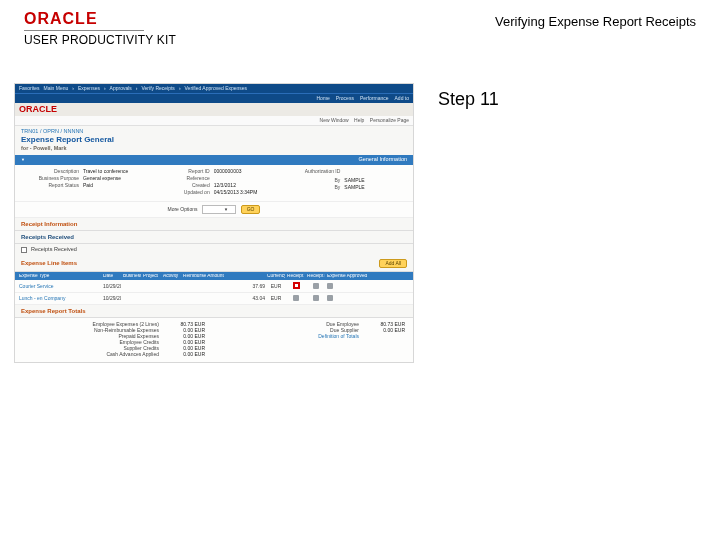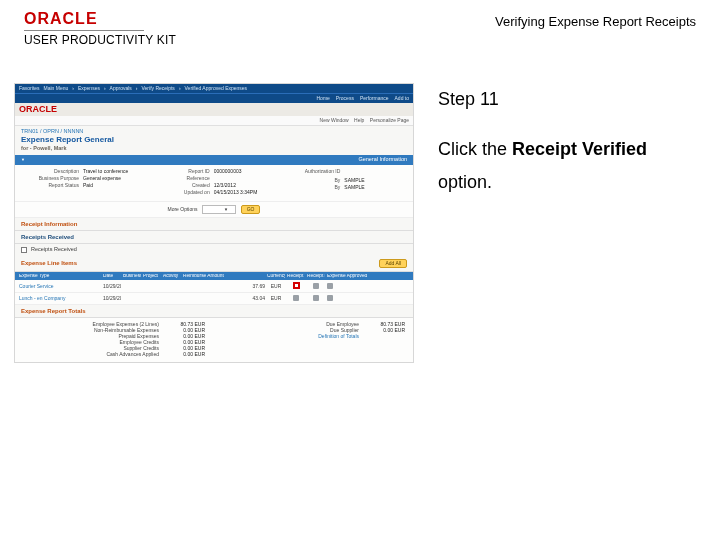--- a/index.html
+++ b/index.html
@@ -449,17 +449,14 @@
               <div class="tv"></div>
             </div>
         </div>
       </div>
 
     </div>
   </div>
 
   <div class="doc-right">
     <div class="doc-step">Step 11</div>
-    <div class="doc-instr">
-      <span>Click the </span><b>Receipt Verified</b><span> option.</span>
-    </div>
   </div>
 </div>
 
 </body></html>

